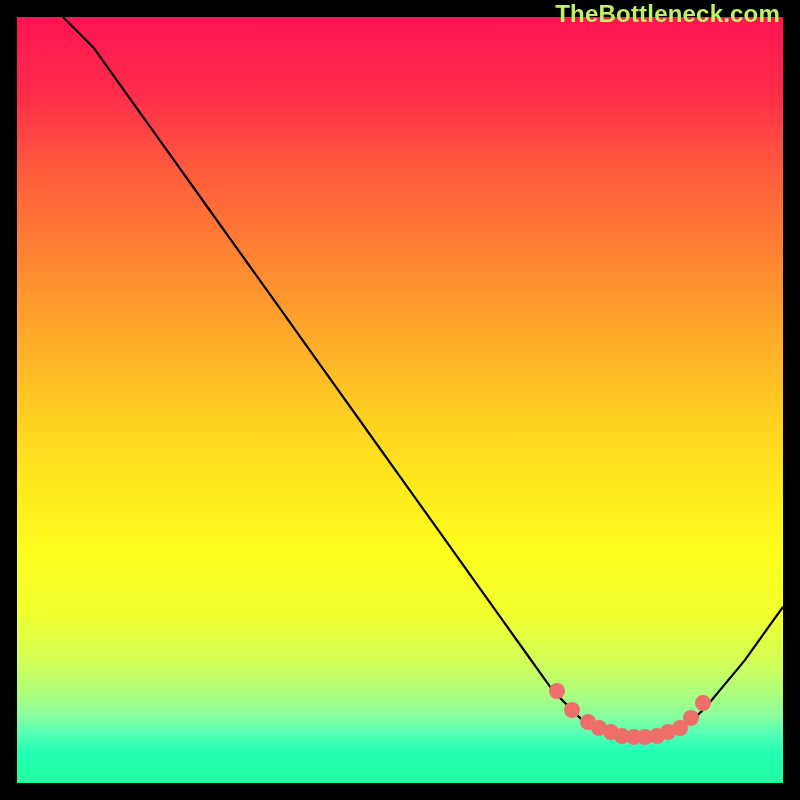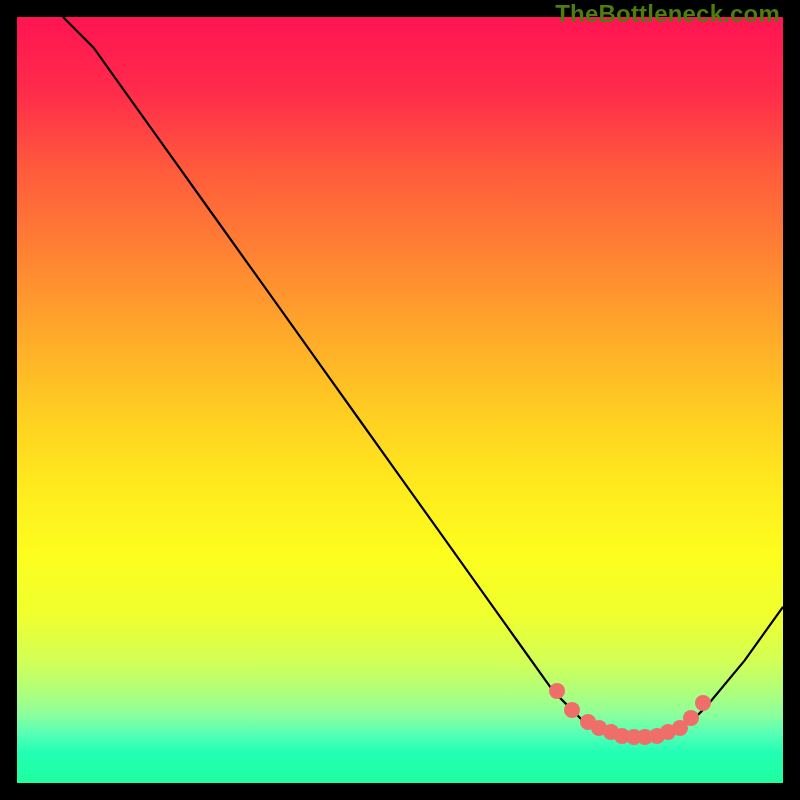--- a/index.html
+++ b/index.html
@@ -17,21 +17,21 @@
     position: absolute;
     inset: 0;
   }
   .watermark {
     position: absolute;
     top: 0;
     right: 20px;
     font-family: Arial, Helvetica, sans-serif;
     font-size: 24px;
     font-weight: bold;
-    color: #4d7c0f;
+    color: #bef264;
     letter-spacing: 0.2px;
   }
   .curve {
     position: absolute;
     inset: 0;
     width: 100%;
     height: 100%;
     pointer-events: none;
   }
   .dot {

